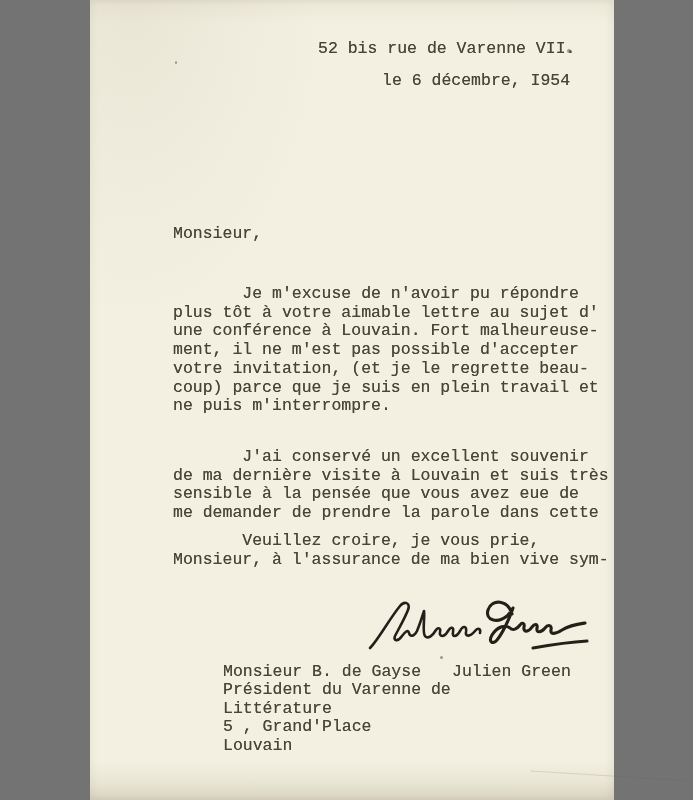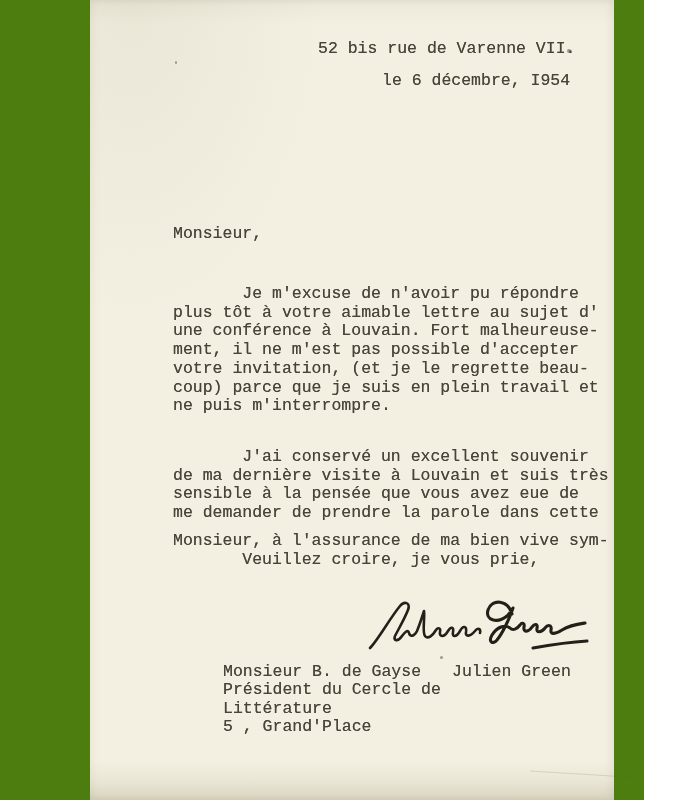--- a/index.html
+++ b/index.html
@@ -2,21 +2,21 @@
 <html style="--page_background: #ffffff; --paper_color: #f3f0e1; --ink_color: #474439; --signature_color: #232019;"><head>
 <meta charset="utf-8">
 <style>
   html,body { margin:0; padding:0; }
   body {
     width:700px; height:800px;
     background:#ffffff;
     font-family:"Liberation Mono","DejaVu Sans Mono",monospace;
     overflow:hidden;
   }
-  .stage { position:relative; width:644px; height:800px; background:#4d7c0f; overflow:hidden; }
+  .stage { position:relative; width:693px; height:800px; background:#737373; overflow:hidden; }
 
   .paper {
     position:absolute; left:90px; top:0; width:524px; height:800px;
     background:
       linear-gradient(180deg, rgba(90,80,55,0.05) 0%, rgba(0,0,0,0) 3%),
       radial-gradient(ellipse at 8% 0%, rgba(90,80,55,0.06), rgba(0,0,0,0) 28%),
       linear-gradient(0deg, rgba(125,112,75,0.22) 0%, rgba(125,112,75,0.07) 2.5%, rgba(0,0,0,0) 5%),
       var(--paper_color, #f3f0e1);
     box-shadow: inset -4px 0 7px rgba(80,70,45,0.06), inset 3px 0 6px rgba(80,70,45,0.05);
   }
@@ -71,29 +71,30 @@
     </div>
 
     <div class="tblock" style="left:83px; top:448px;">
       <div>       J'ai conservé un excellent souvenir</div>
       <div>de ma dernière visite à Louvain et suis très</div>
       <div>sensible à la pensée que vous avez eue de</div>
       <div>me demander de prendre la parole dans cette</div>
     </div>
 
     <div class="tblock" style="left:83px; top:532px;">
+      <div>       Veuillez croire, je vous prie,</div>
       <div>Monsieur, à l'assurance de ma bien vive sym-</div>
-      <div>       Veuillez croire, je vous prie,</div>
     </div>
 
     <div class="tblock tight" style="left:85px; top:663px;">
       <div>Monsieur B. de Gayse</div>
-      <div>Président du Cercle de</div>
+      <div>Président du Varenne de</div>
       <div>Littérature</div>
       <div>5 , Grand'Place</div>
+      <div>Louvain</div>
     </div>
 
     <div class="tline" style="left:362px; top:663px;">Julien Green</div>
 
     <div class="speck" style="left:85px; top:61px; width:2px; height:3px;"></div>
     <div class="speck" style="left:477px; top:49px; width:4px; height:4px;"></div>
     <div class="speck" style="left:350px; top:656px; width:3px; height:3px;"></div>
     <div class="crease"></div>
   </div>
 

